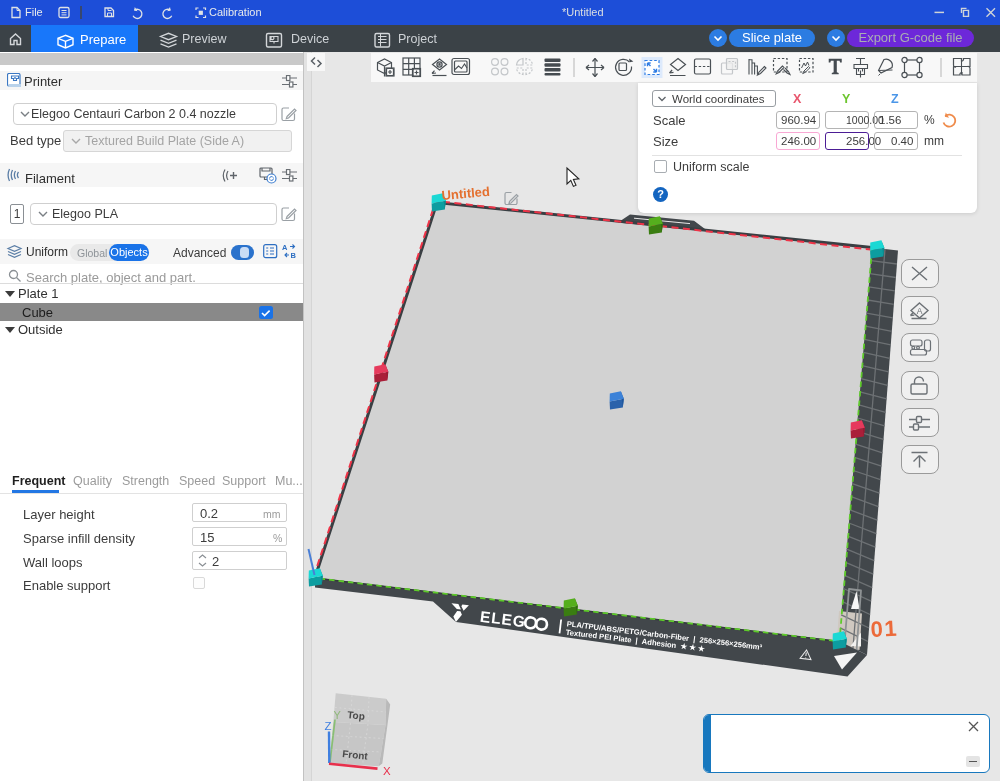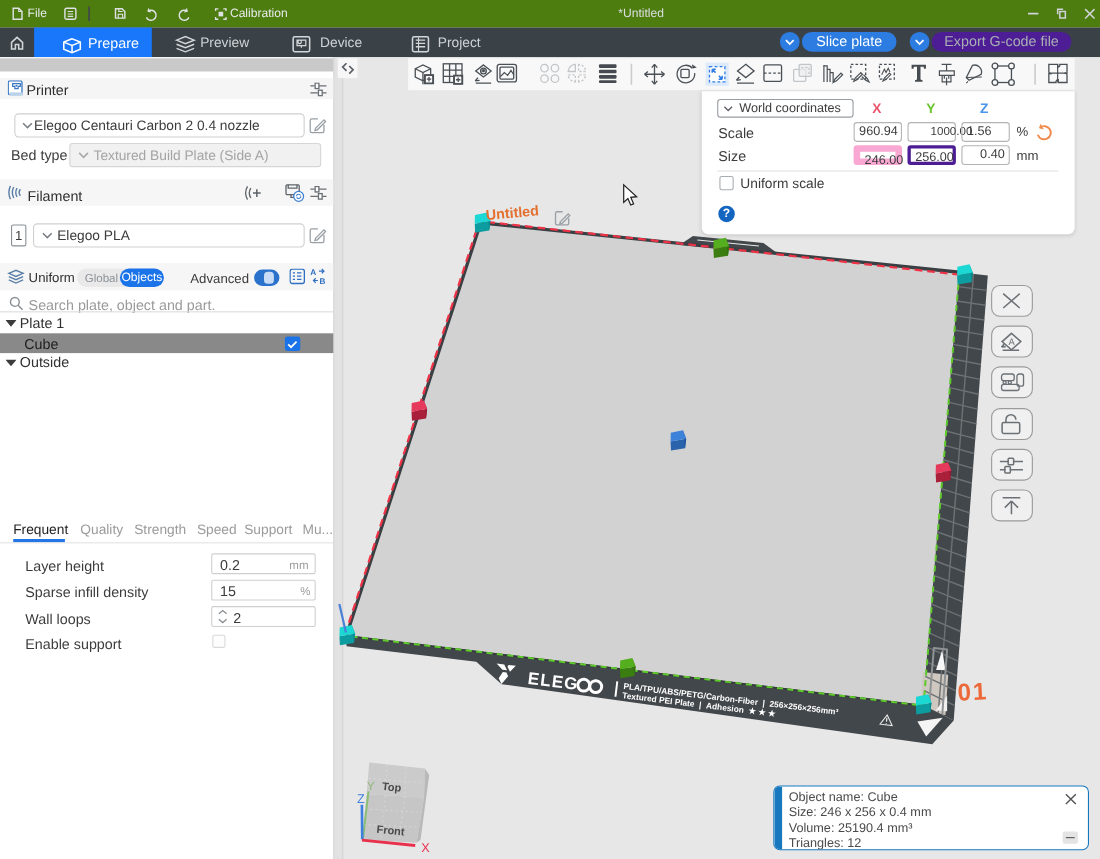--- a/index.html
+++ b/index.html
@@ -1,19 +1,19 @@
 <!DOCTYPE html>
 <html><head><meta charset="utf-8">
 <style>
 *{margin:0;padding:0;box-sizing:border-box}
 html,body{width:1000px;height:781px;overflow:hidden}
 body{font-family:"Liberation Sans",sans-serif;position:relative;background:#e7e7e7}
 .abs{position:absolute}
 </style></head><body>
-<div class="abs" style="left:0;top:0;width:1000px;height:25px;background:#4d7c0f">
+<div class="abs" style="left:0;top:0;width:1000px;height:25px;background:#1d4ed8">
 <svg class="abs" style="left:0;top:0" width="1000" height="25" fill="none" stroke="#dfe2e5" stroke-width="1.3">
  <path d="M12 7.5 h5 l3 3 v7 h-8 z"></path>
  <path d="M17 7.5 v3 h3" stroke-width="1"></path>
  <rect x="59" y="7.5" width="10" height="10" rx="1.5"></rect>
  <path d="M61.5 10.5 h5 M61.5 12.7 h5 M61.5 14.9 h5" stroke-width="1"></path>
  <path d="M105 16.5 v-8.5 h6 l2.5 2.5 v6 z"></path>
  <path d="M107.5 16.5 v-3.5 h4 v3.5 M108 8 v2.5 h3.5" stroke-width="1"></path>
  <path d="M134.5 10.2 a4.6 4.6 0 1 1 -1.4 5.6"></path>
  <path d="M134.8 7 l-.7 3.6 3.5 .7" fill="#dfe2e5" stroke="none"></path>
  <path d="M170.3 10.2 a4.6 4.6 0 1 0 1.4 5.6"></path>
@@ -50,21 +50,21 @@
 <span class="abs" style="left:398px;top:7px;font-size:12.5px;color:#ced2d6">Project</span>
 <div class="abs" style="left:709px;top:4px;width:18px;height:18px;border-radius:9px;background:#2c7ce2"></div>
 <svg class="abs" style="left:709px;top:4px" width="18" height="18" fill="none" stroke="#fff" stroke-width="1.6">
       <path d="M5.5 7.5 l3.5 3.5 3.5 -3.5"></path>
     </svg>
 <div class="abs" style="left:729px;top:4px;width:86px;height:18px;border-radius:9px;background:#2c7ce2;color:#fff;font-size:13px;text-align:center;line-height:18px">Slice plate</div>
 <div class="abs" style="left:827px;top:4px;width:18px;height:18px;border-radius:9px;background:#2c7ce2"></div>
 <svg class="abs" style="left:827px;top:4px" width="18" height="18" fill="none" stroke="#fff" stroke-width="1.6">
       <path d="M5.5 7.5 l3.5 3.5 3.5 -3.5"></path>
     </svg>
-<div class="abs" style="left:847px;top:4px;width:127px;height:18px;border-radius:9px;background:#4c1d95;color:#a9aeb3;font-size:13px;text-align:center;line-height:18px">Export G-code file</div>
+<div class="abs" style="left:847px;top:4px;width:127px;height:18px;border-radius:9px;background:#6d28d9;color:#a9aeb3;font-size:13px;text-align:center;line-height:18px">Export G-code file</div>
 </div>
 <div class="abs" style="left:303px;top:52px;width:697px;height:729px;background:#e7e7e7;border-left:1px solid #c2c2c2"></div>
 <div class="abs" style="left:304px;top:52px;width:8px;height:729px;background:#e2e2e2;border-right:1px solid #d5d5d5"></div>
 <div class="abs" style="left:307px;top:53px;width:18px;height:18px;background:#f7f7f7"></div>
 <svg class="abs" style="left:307px;top:53px" width="18" height="18" fill="none" stroke="#5a6066" stroke-width="1.5">
     <path d="M8 4.5 l-3.5 3.5 3.5 3.5 M10.5 7 l3.5 3.5 -3.5 3.5"></path>
   </svg>
 <div class="abs" style="left:371px;top:53px;width:606px;height:29px;background:#f8f8f8"></div>
 <svg class="abs" style="left:371px;top:53px" width="606" height="29" fill="none" stroke="#4a5055" stroke-width="1.2">
 
@@ -279,21 +279,21 @@
 <span class="abs" style="left:22px;top:253px;font-size:13px;color:#1d1d1d">Cube</span>
 <div class="abs" style="left:259px;top:253.5px;width:13.5px;height:13.5px;border-radius:2.5px;background:#1a73e8"></div>
 <svg class="abs" style="left:259px;top:253.5px" width="13.5" height="13.5" fill="none" stroke="#fff" stroke-width="1.6">
       <path d="M3 7 l2.6 2.6 5 -5"></path>
     </svg>
 <svg class="abs" style="left:5px;top:274px" width="10" height="8" fill="#3c3c3c">
       <path d="M0 1 h10 l-5 6 z"></path>
     </svg>
 <span class="abs" style="left:18px;top:270px;font-size:13px;color:#303030">Outside</span>
 
-<span class="abs" style="left:12px;top:421.5px;font-size:12.5px;font-weight:normal;color:#1f1f1f">Frequent</span>
+<span class="abs" style="left:12px;top:421.5px;font-size:12.5px;font-weight:bold;color:#1f1f1f">Frequent</span>
 <span class="abs" style="left:73px;top:421.5px;font-size:12.5px;color:#9b9b9b">Quality</span>
 <span class="abs" style="left:122px;top:421.5px;font-size:12.5px;color:#9b9b9b">Strength</span>
 <span class="abs" style="left:179px;top:421.5px;font-size:12.5px;color:#9b9b9b">Speed</span>
 <span class="abs" style="left:222px;top:421.5px;font-size:12.5px;color:#9b9b9b">Support</span>
 <span class="abs" style="left:275px;top:421.5px;font-size:12.5px;color:#9b9b9b">Mu...</span>
 <div class="abs" style="left:12px;top:438px;width:47px;height:3px;background:#2377e4"></div>
 <div class="abs" style="left:0;top:441px;width:303px;height:1px;background:#e3e3e3"></div>
 
 <span class="abs" style="left:23px;top:454.5px;font-size:13px;color:#3c3c3c">Layer height</span>
 <div class="abs" style="left:192px;top:451px;width:95px;height:19px;border:1px solid #cfcfcf;border-radius:2px;background:#fff"></div>
@@ -446,22 +446,22 @@
 <span class="abs" style="left:15px;top:30px;font-size:13px;color:#3c3c3c">Scale</span>
 <div class="abs" style="left:138px;top:28px;width:44px;height:18px;border:1px solid #b4b4b4;border-radius:3px;font-size:11.5px;color:#3c3c3c;line-height:17px;padding-left:4px">960.94</div>
 <div class="abs" style="left:187px;top:28px;width:44px;height:18px;border:1px solid #b4b4b4;border-radius:3px;font-size:10.5px;color:#3c3c3c;line-height:17px;padding-left:20px">1000.00</div>
 <div class="abs" style="left:236px;top:28px;width:44px;height:18px;border:1px solid #b4b4b4;border-radius:3px;font-size:11.5px;color:#3c3c3c;line-height:17px;padding-left:4px">1.56</div>
 <span class="abs" style="left:286px;top:30px;font-size:12px;color:#3c3c3c">%</span>
 <svg class="abs" style="left:303px;top:28px" width="17" height="17" fill="none" stroke="#ef8b4b" stroke-width="1.8">
       <path d="M4.2 5.2 a6 6 0 1 1 -1.7 6.3"></path>
       <path d="M4.8 1.5 l-1 4.2 4.2 1" fill="#ef8b4b" stroke="none"></path>
     </svg>
 <span class="abs" style="left:15px;top:51px;font-size:13px;color:#3c3c3c">Size</span>
-<div class="abs" style="left:138px;top:49px;width:44px;height:18px;border:6px solid #f9a8d4;border-radius:3px;font-size:11.5px;color:#3c3c3c;line-height:17px;padding-left:4px">246.00</div>
-<div class="abs" style="left:187px;top:49px;width:44px;height:18px;border:3px solid #4c1d95;border-radius:3px;font-size:11.5px;color:#3c3c3c;line-height:17px;padding-left:4px">256.00</div>
+<div class="abs" style="left:138px;top:49px;width:44px;height:18px;border:1px solid #f9a8d4;border-radius:3px;font-size:11.5px;color:#3c3c3c;line-height:17px;padding-left:4px">246.00</div>
+<div class="abs" style="left:187px;top:49px;width:44px;height:18px;border:1px solid #4c1d95;border-radius:3px;font-size:11.5px;color:#3c3c3c;line-height:17px;padding-left:20px">256.00</div>
 <div class="abs" style="left:236px;top:49px;width:44px;height:18px;border:1px solid #b4b4b4;border-radius:3px;font-size:11.5px;color:#3c3c3c;line-height:17px;padding-left:16px">0.40</div>
 <span class="abs" style="left:286px;top:51px;font-size:12px;color:#3c3c3c">mm</span>
 <div class="abs" style="left:14px;top:71.5px;width:310px;height:1px;background:#e2e2e2"></div>
 <div class="abs" style="left:16px;top:77px;width:13px;height:13px;border:1px solid #a8adb2;border-radius:2px;background:#fff"></div>
 <span class="abs" style="left:35px;top:77px;font-size:12.5px;color:#3c3c3c">Uniform scale</span>
 <div class="abs" style="left:15px;top:104px;width:15px;height:15px;border-radius:8px;background:#1465c0;color:#fff;font-size:11px;font-weight:bold;text-align:center;line-height:15px">?</div>
 </div>
 <div class="abs" style="left:901px;top:259px;width:38px;height:29px;border:1.5px solid #9a9a9a;border-radius:8px;background:rgba(250,250,250,0.5)"></div>
 <svg class="abs" style="left:901px;top:259px" width="38" height="29" viewBox="0 0 38 29" fill="none" stroke="#6c7176" stroke-width="1.4">
     <path d="M11 8 l15 13 M26 8 l-15 13"></path>
@@ -492,18 +492,17 @@
     <path d="M8 11.5 h8 M20 11.5 h9 M8 19 h5 M17 19 h12"></path>
     <rect x="15.5" y="8.5" width="5" height="6" rx="1"></rect>
     <rect x="12.5" y="16" width="5" height="6" rx="1"></rect>
   </svg>
 <div class="abs" style="left:901px;top:445px;width:38px;height:29px;border:1.5px solid #9a9a9a;border-radius:8px;background:rgba(250,250,250,0.5)"></div>
 <svg class="abs" style="left:901px;top:445px" width="38" height="29" viewBox="0 0 38 29" fill="none" stroke="#6c7176" stroke-width="1.4">
     <path d="M18.5 22.5 v-12 M18.5 10.5 l-6 6 M18.5 10.5 l6 6 M10.5 7.5 h16"></path>
   </svg>
 <div class="abs" style="left:703px;top:714px;width:287px;height:59px;background:#fff;border:1.5px solid #1878be;border-radius:6px;overflow:hidden">
 <div class="abs" style="left:0;top:0;width:7px;height:59px;background:#1878be"></div>
-<div class="abs" style="left:13px;top:2.5px;font-size:11.5px;line-height:14.2px;color:#4a4a4a">Object name: Cube<br>Size: 246 x 256 x 0.4 mm<br>Volume: 25190.4 mm³<br>Triangles: 12</div>
 <svg class="abs" style="left:263px;top:5px" width="13" height="13" fill="none" stroke="#555" stroke-width="1.3">
       <path d="M2 2 l9 9 M11 2 l-9 9"></path>
     </svg>
 <div class="abs" style="left:262px;top:41px;width:14px;height:11px;background:#e4e4e4;border-radius:2px"></div>
 <div class="abs" style="left:265px;top:45.5px;width:8px;height:1.5px;background:#555"></div>
 </div>
 </body></html>

